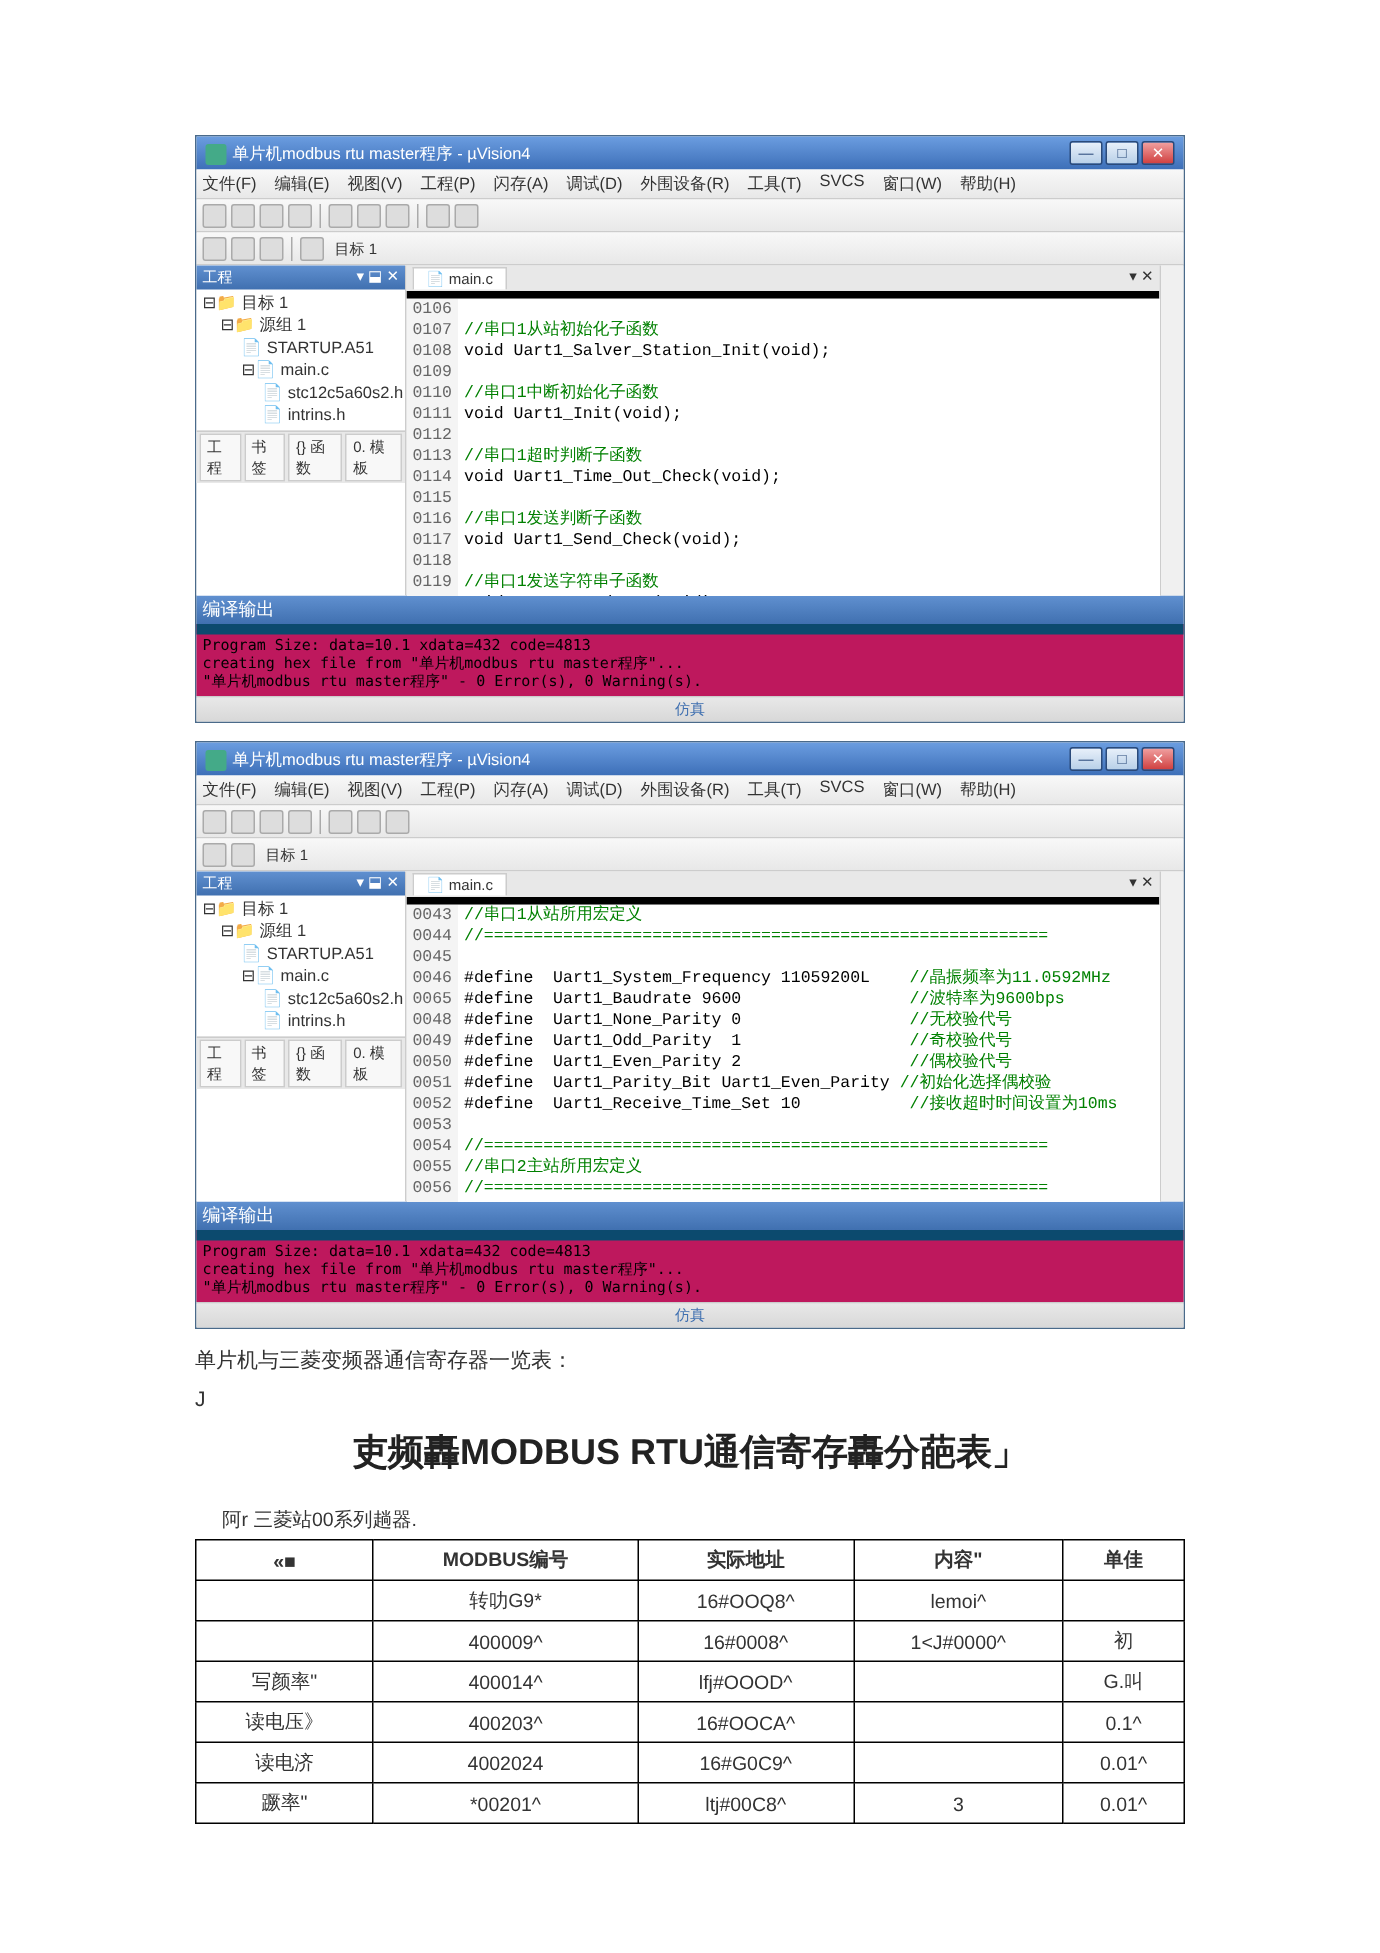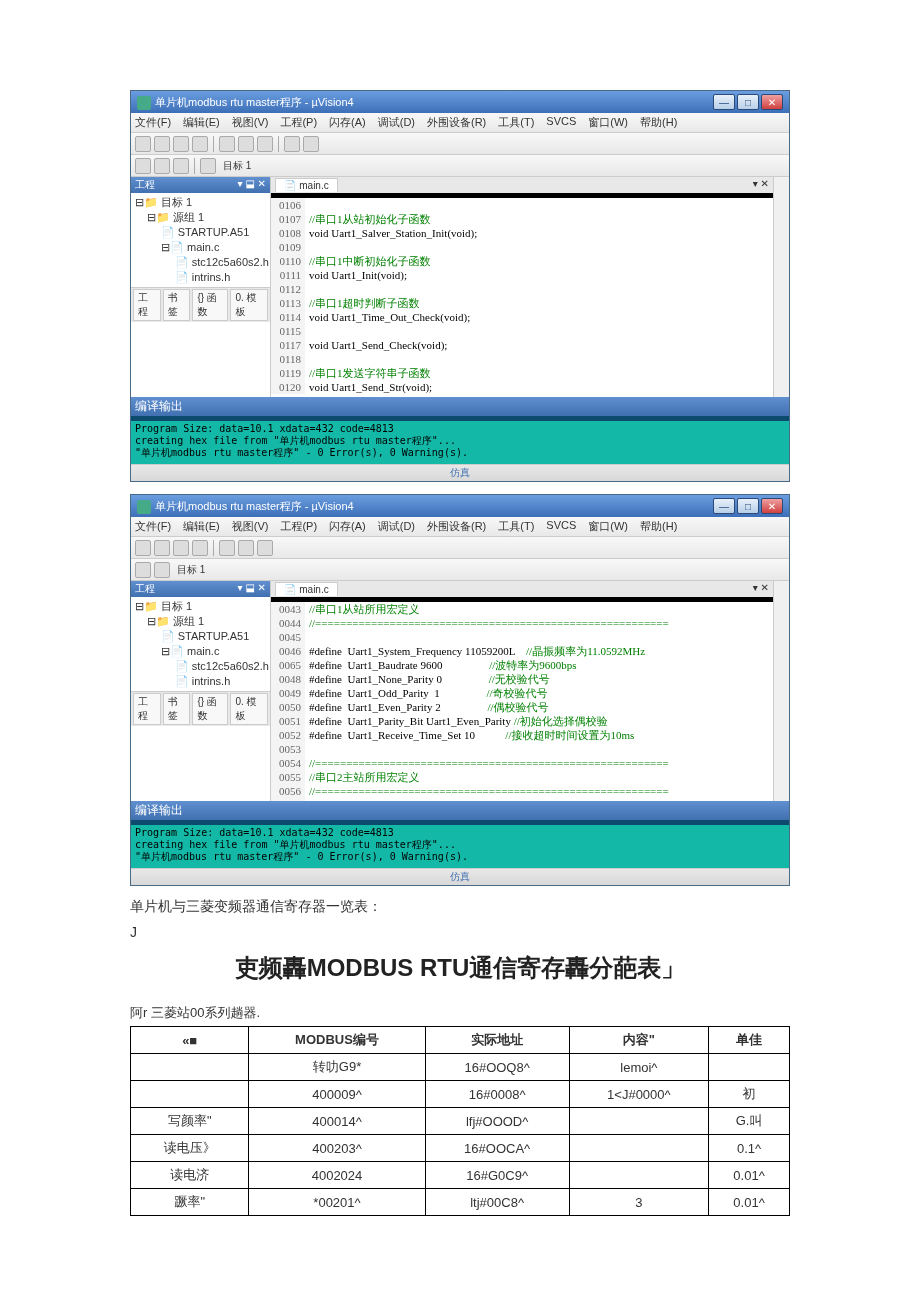--- a/index.html
+++ b/index.html
@@ -19,35 +19,35 @@
 .sidebar{width:140px;background:#fff;border-right:1px solid #ccc;font-size:11px}
 .sidebar-hdr{background:linear-gradient(#6090d0,#4070b0);color:#fff;padding:1px 4px;font-size:10px;display:flex;justify-content:space-between}
 .tree{padding:2px 4px;line-height:15px}
 .tree-item{white-space:nowrap}
 .tree-ind1{padding-left:12px}
 .tree-ind2{padding-left:26px}
 .tree-ind3{padding-left:40px}
 .editor{flex:1;display:flex;flex-direction:column;overflow:hidden}
 .tab-row{background:#e8e8e8;border-bottom:5px solid #000000;padding:1px 4px;font-size:10px}
 .tab-row .tab{background:#fff;border:1px solid #ccc;border-bottom:none;padding:1px 8px;display:inline-block}
-.code{flex:1;overflow:auto;background:#fff;font-family:Liberation Serif, serif;font-size:11px;line-height:14px;position:relative}
+.code{flex:1;overflow:auto;background:#fff;font-family:Liberation Mono, monospace;font-size:11px;line-height:14px;position:relative}
 .code-line{display:flex}
 .ln{width:34px;text-align:right;padding-right:4px;color:#666;background:#f4f4f4;user-select:none;flex-shrink:0}
 .ct{padding-left:4px;white-space:pre}
 .c-green{color:#008000}
 .c-black{color:#000}
 .sidebar-tabs{background:#e8e8e8;border-top:1px solid #ccc;padding:1px 2px;font-size:10px;display:flex;gap:2px}
 .sidebar-tabs span{padding:1px 4px;border:1px solid #ccc;background:#f8f8f8}
 .output-hdr{background:linear-gradient(#6090d0,#4070b0);color:#fff;padding:1px 4px;font-size:12px}
-.output{background:#14b8a6;border-top:5px solid #0c4a6e;font-family:"Courier New",monospace;font-size:10px;padding:2px 4px;height:48px;color:#000;line-height:12px}
+.output{background:#be185d;border-top:7px solid #0c4a6e;font-family:"Courier New",monospace;font-size:10px;padding:2px 4px;height:48px;color:#000;line-height:12px}
 .status{background:linear-gradient(#e8e8e8,#d8d8d8);border-top:1px solid #ccc;padding:1px 4px;font-size:10px;text-align:center;color:#4070b0}
 .doc-text{font-size:14px;margin:8px 0;color:#333}
 .doc-j{font-size:14px;margin:2px 0}
 .doc-title{font-size:24px;text-align:center;margin:12px 0 20px;color:#222}
-.caption{font-size:13px;margin:18px 0 4px}
+.caption{font-size:13px;margin:18px 18px 4px}
 table.reg{border-collapse:collapse;width:100%;font-size:13px}
 table.reg th,table.reg td{border:1px solid #000;padding:4px 6px;text-align:center}
 table.reg th{font-weight:bold;background:#fff}
 .scrollbar-v{width:16px;background:#f0f0f0;border-left:1px solid #ccc}
 .app-ico{width:14px;height:14px;background:#4a8;border-radius:2px}
 </style>
 </head>
 <body>
 
 <div class="window">
@@ -155,20 +155,24 @@
           </div>
           <div class="code-line">
             <span class="ln">0114</span>
             <span class="ct c-black">void Uart1_Time_Out_Check(void);</span>
           </div>
           <div class="code-line">
             <span class="ln">0115</span>
             <span class="ct "></span>
           </div>
           <div class="code-line">
+            <span class="ln">0116</span>
+            <span class="ct c-green">//串口1发送判断子函数</span>
+          </div>
+          <div class="code-line">
             <span class="ln">0117</span>
             <span class="ct c-black">void Uart1_Send_Check(void);</span>
           </div>
           <div class="code-line">
             <span class="ln">0118</span>
             <span class="ct "></span>
           </div>
           <div class="code-line">
             <span class="ln">0119</span>
             <span class="ct c-green">//串口1发送字符串子函数</span>

